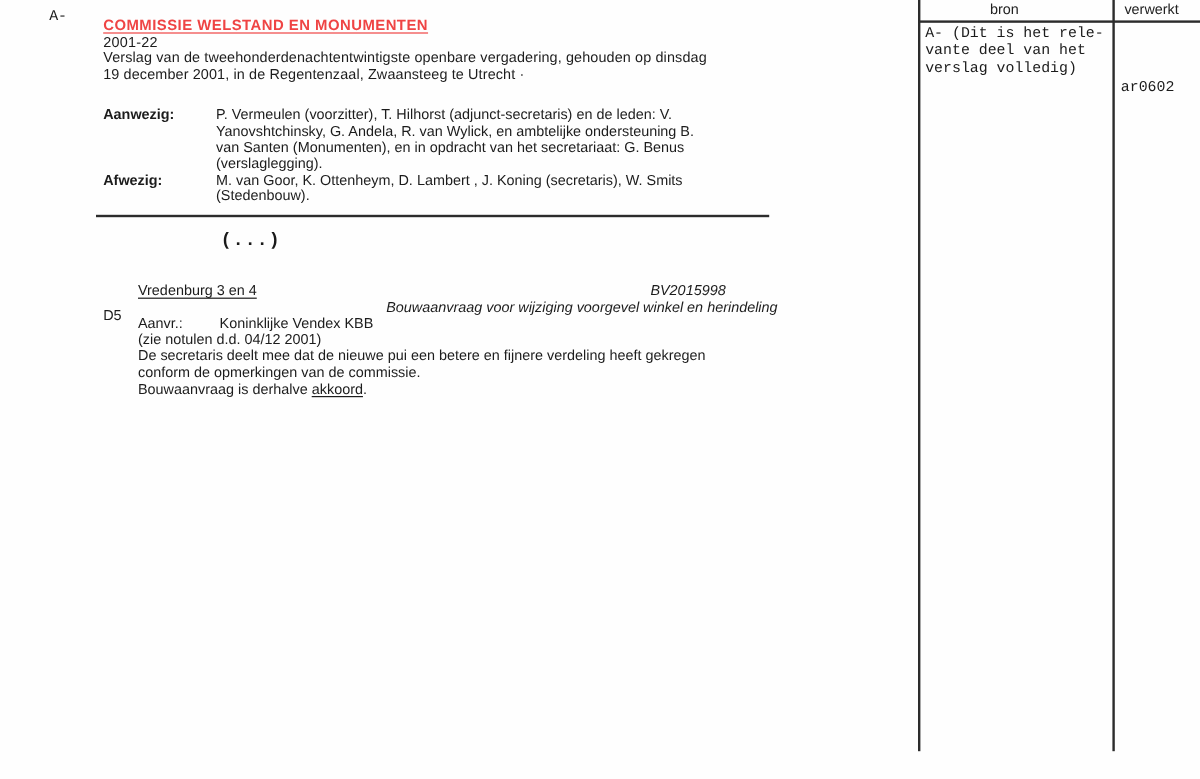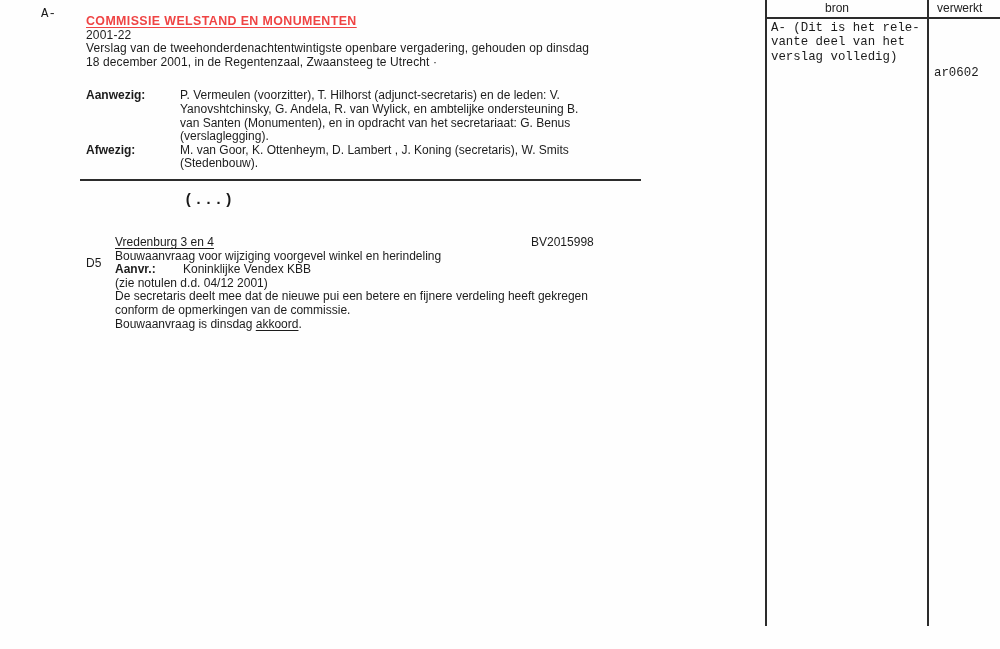--- a/index.html
+++ b/index.html
@@ -53,24 +53,24 @@
   .agenda{
     position:absolute;left:86px;top:236px;width:562px;
     font-size:12px;line-height:13.6px;color:#1c1c1c;
   }
   .agenda-head{position:relative;}
   .agenda-code{position:absolute;left:0;top:0;margin-top:21px;}
   .agenda-address{
     margin-left:29px;display:inline-block;
     text-decoration:underline;text-underline-offset:2px;
   }
-  .agenda-ref{position:absolute;left:445px;top:0;}
+  .agenda-ref{position:absolute;left:456px;top:0;font-style:italic;}
   .agenda-body{margin-left:29px;}
-  .subject{}
-  .kv-label{font-weight:bold;display:inline-block;width:68px;}
+  .subject{font-style:italic;text-align:right;}
+  .kv-label{font-weight:normal;display:inline-block;width:68px;}
   .decision-word{text-decoration:underline;text-underline-offset:2px;}
 
   
   .side-table{
     position:absolute;left:765px;top:0;width:235px;height:626px;
   }
   .side-table .v-left{
     position:absolute;left:0;top:0;bottom:0;width:2px;background:#2c2c2c;
   }
   .side-table .v-mid{
@@ -94,21 +94,21 @@
 <body>
 
 <div class="page">
 
   <div class="margin-mark tw">A-</div>
 
   <div class="content">
     <div class="doc-title">COMMISSIE WELSTAND EN MONUMENTEN</div>
     <div class="doc-number">2001-22</div>
     <div class="intro-line">Verslag van de tweehonderdenachtentwintigste openbare vergadering, gehouden op dinsdag</div>
-    <div class="intro-line">18 december 2001, in de Regentenzaal, Zwaansteeg te Utrecht ·</div>
+    <div class="intro-line">19 december 2001, in de Regentenzaal, Zwaansteeg te Utrecht ·</div>
 
     <div class="attendance">
       <div class="att-row">
         <div class="att-label">Aanwezig:</div>
         <div class="att-lines">
           <div>P. Vermeulen (voorzitter), T. Hilhorst (adjunct-secretaris) en de leden: V.</div>
           <div>Yanovshtchinsky, G. Andela, R. van Wylick, en ambtelijke ondersteuning B.</div>
           <div>van Santen (Monumenten), en in opdracht van het secretariaat: G. Benus</div>
           <div>(verslaglegging).</div>
         </div>
@@ -135,21 +135,21 @@
     </div>
     <div class="agenda-body">
       <div class="subject">Bouwaanvraag voor wijziging voorgevel winkel en herindeling</div>
       <div>
         <span class="kv-label">Aanvr.:</span><span>Koninklijke Vendex KBB</span>
       </div>
       <div>(zie notulen d.d. 04/12 2001)</div>
       <div>De secretaris deelt mee dat de nieuwe pui een betere en fijnere verdeling heeft gekregen</div>
       <div>conform de opmerkingen van de commissie.</div>
       <div>
-        <span>Bouwaanvraag is dinsdag </span><span class="decision-word">akkoord</span><span>.</span>
+        <span>Bouwaanvraag is derhalve </span><span class="decision-word">akkoord</span><span>.</span>
       </div>
     </div>
   </div>
 
   <div class="side-table">
     <div class="v-left"></div>
     <div class="v-mid"></div>
     <div class="h-head"></div>
     <div class="col-head bron">bron</div>
     <div class="col-head verwerkt">verwerkt</div>

